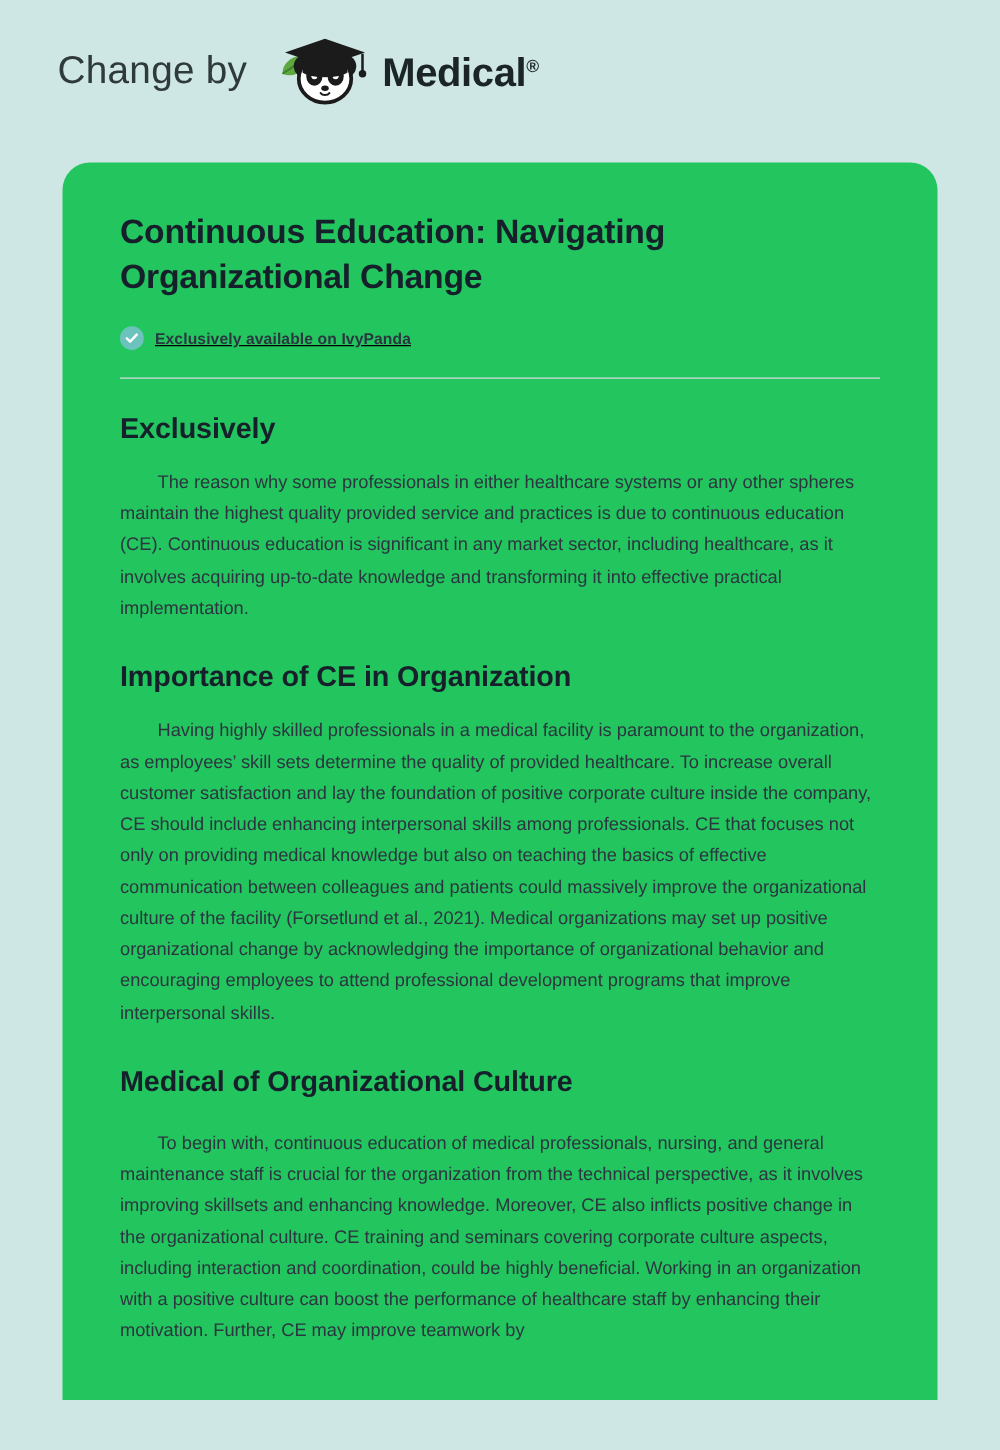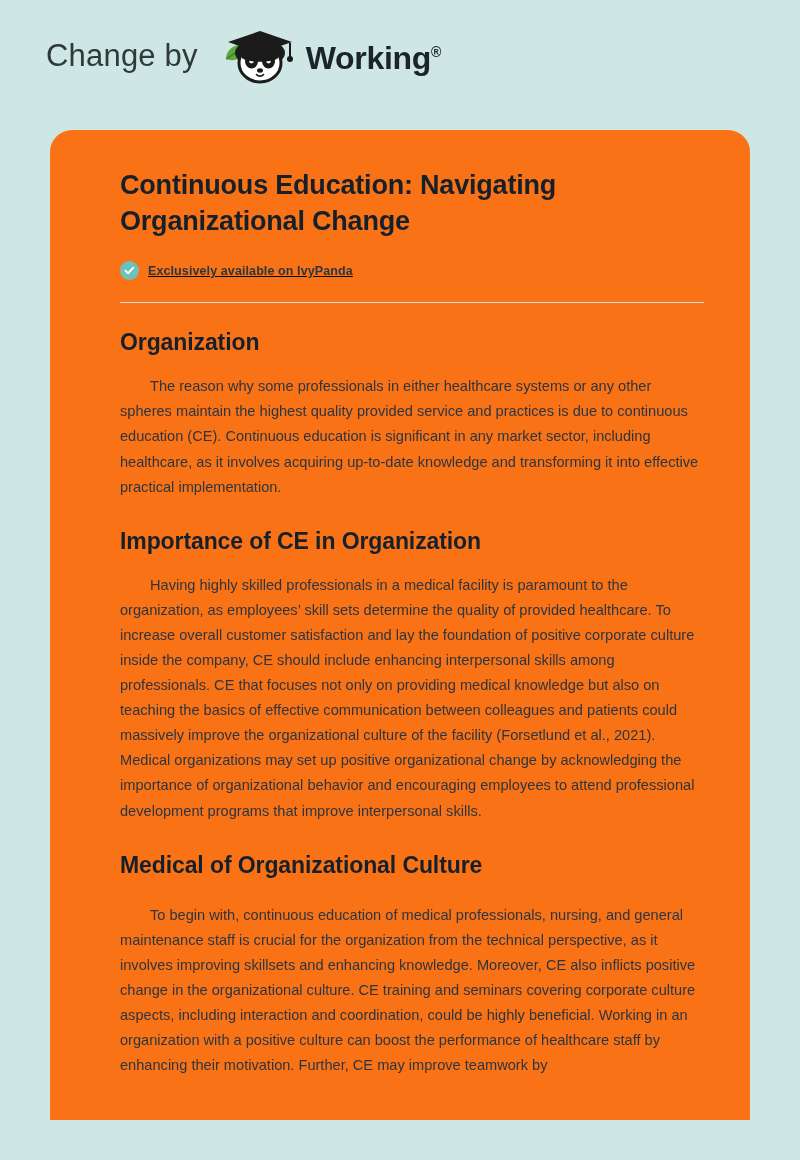--- a/index.html
+++ b/index.html
@@ -63,24 +63,24 @@
     color: #1b2426;
   }
 
   
   .card {
     position: absolute;
     left: 50px;
     top: 130px;
     width: 700px;
     height: 990px;
-    background: #f97316;
+    background: #22c55e;
     border-radius: 22px 22px 0 0;
     box-sizing: border-box;
-    padding: 38px 46px 0 70px;
+    padding: 38px 46px 0 46px;
     overflow: hidden;
   }
 
   .doc-title {
     font-size: 27px;
     line-height: 1.32;
     font-weight: 700;
     color: #16202b;
     margin: 0 0 22px 0;
     letter-spacing: -0.2px;
@@ -161,40 +161,40 @@
 
           <ellipse cx="44" cy="45.5" rx="3" ry="2.2" fill="#1b1b1b"></ellipse>
           <path d="M40.5 49.5 C42 51.6, 46 51.6, 47.5 49.5" stroke="#1b1b1b" stroke-width="1.6" fill="none" stroke-linecap="round"></path>
 
           <path d="M44 6 L76 17 L44 28 L12 17 Z" fill="#1b1b1b"></path>
           <path d="M26 22 L26 33 C32 38, 56 38, 62 33 L62 22" fill="#1b1b1b"></path>
           <path d="M74 18 L74 32" stroke="#1b1b1b" stroke-width="2"></path>
           <circle cx="74" cy="34" r="3" fill="#1b1b1b"></circle>
         </svg>
       </span>
-      <span class="brand-name"><span>Working</span><span class="brand-reg">®</span></span>
+      <span class="brand-name"><span>Medical</span><span class="brand-reg">®</span></span>
     </span>
   </div>
 
   <div class="card">
 
     <h1 class="doc-title">Continuous Education: Navigating Organizational Change</h1>
 
     <div class="exclusive">
       <span class="check-badge">
         <svg width="11" height="11" viewBox="0 0 12 12" xmlns="http://www.w3.org/2000/svg">
           <path d="M1.6 6.2 L4.5 9 L10.2 2.9" stroke="#ffffff" stroke-width="2.1" fill="none" stroke-linecap="round" stroke-linejoin="round"></path>
         </svg>
       </span>
       <span class="exclusive-text">Exclusively available on IvyPanda</span>
     </div>
 
     <hr class="divider">
 
-    <h2 class="section">Organization</h2>
+    <h2 class="section">Exclusively</h2>
     <p class="para">The reason why some professionals in either healthcare systems or any other spheres maintain the highest quality provided service and practices is due to continuous education (CE). Continuous education is significant in any market sector, including healthcare, as it involves acquiring up-to-date knowledge and transforming it into effective practical implementation.</p>
 
     <h2 class="section spaced">Importance of CE in Organization</h2>
     <p class="para">Having highly skilled professionals in a medical facility is paramount to the organization, as employees’ skill sets determine the quality of provided healthcare. To increase overall customer satisfaction and lay the foundation of positive corporate culture inside the company, CE should include enhancing interpersonal skills among professionals. CE that focuses not only on providing medical knowledge but also on teaching the basics of effective communication between colleagues and patients could massively improve the organizational culture of the facility (Forsetlund et al., 2021). Medical organizations may set up positive organizational change by acknowledging the importance of organizational behavior and encouraging employees to attend professional development programs that improve interpersonal skills.</p>
 
     <h2 class="section spaced">Medical of Organizational Culture</h2>
     <p class="para">To begin with, continuous education of medical professionals, nursing, and general maintenance staff is crucial for the organization from the technical perspective, as it involves improving skillsets and enhancing knowledge. Moreover, CE also inflicts positive change in the organizational culture. CE training and seminars covering corporate culture aspects, including interaction and coordination, could be highly beneficial. Working in an organization with a positive culture can boost the performance of healthcare staff by enhancing their motivation. Further, CE may improve teamwork by</p>
 
   </div>
 </div>

